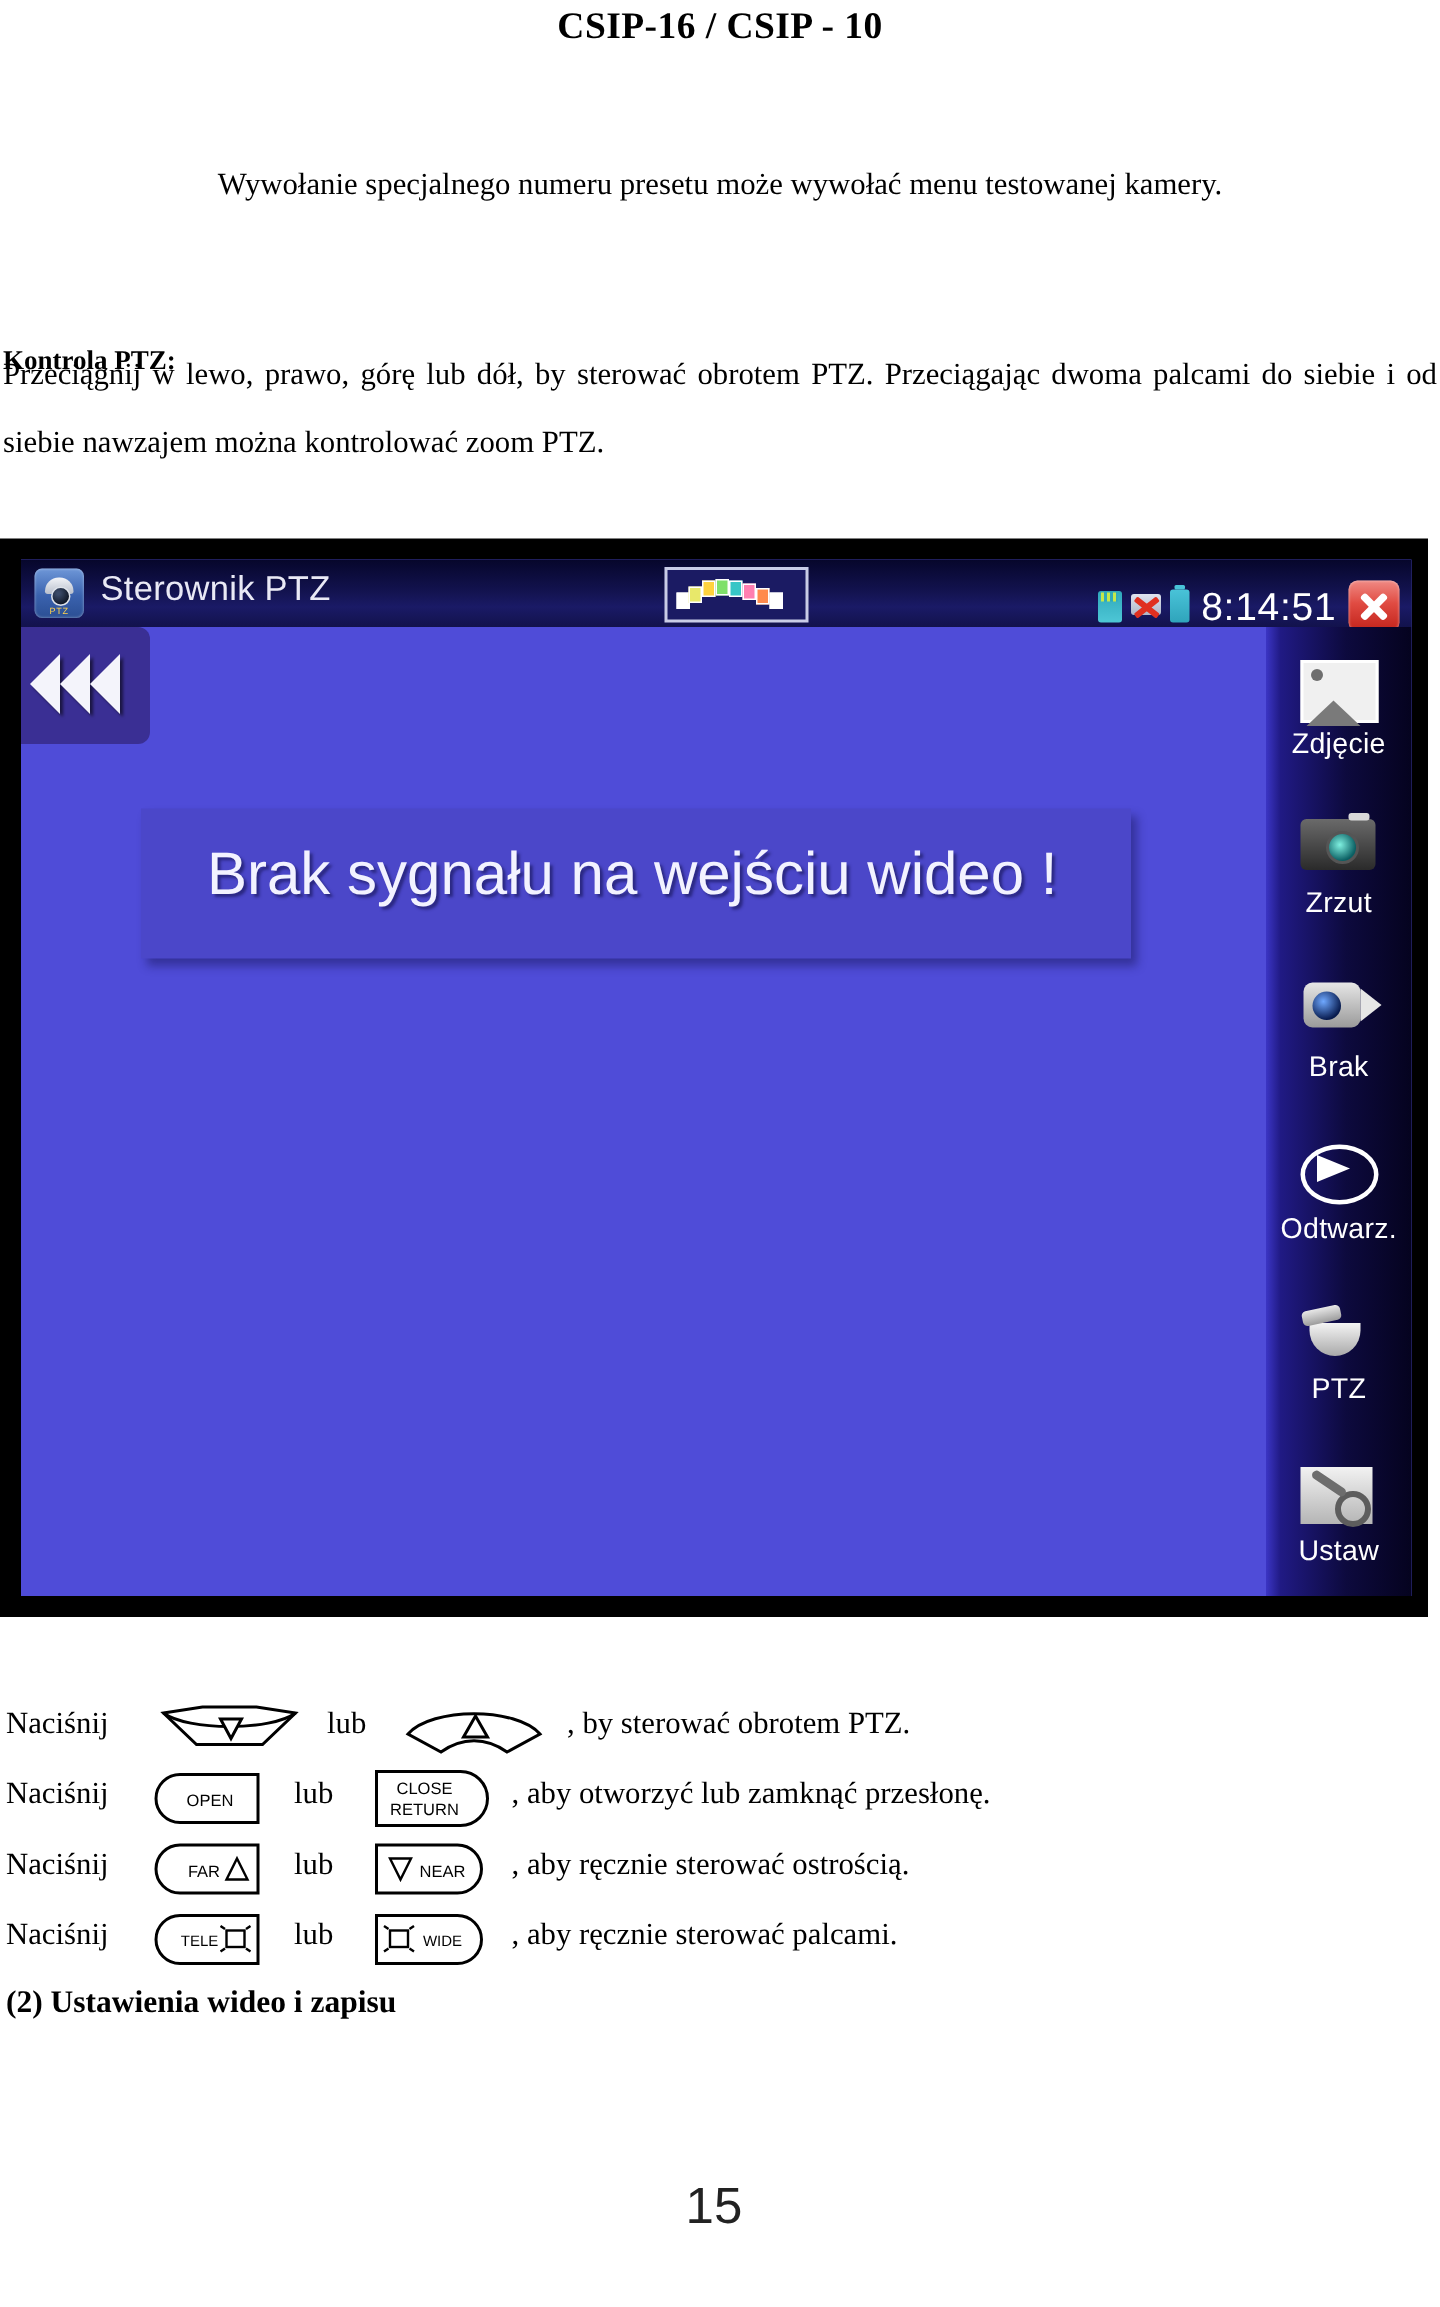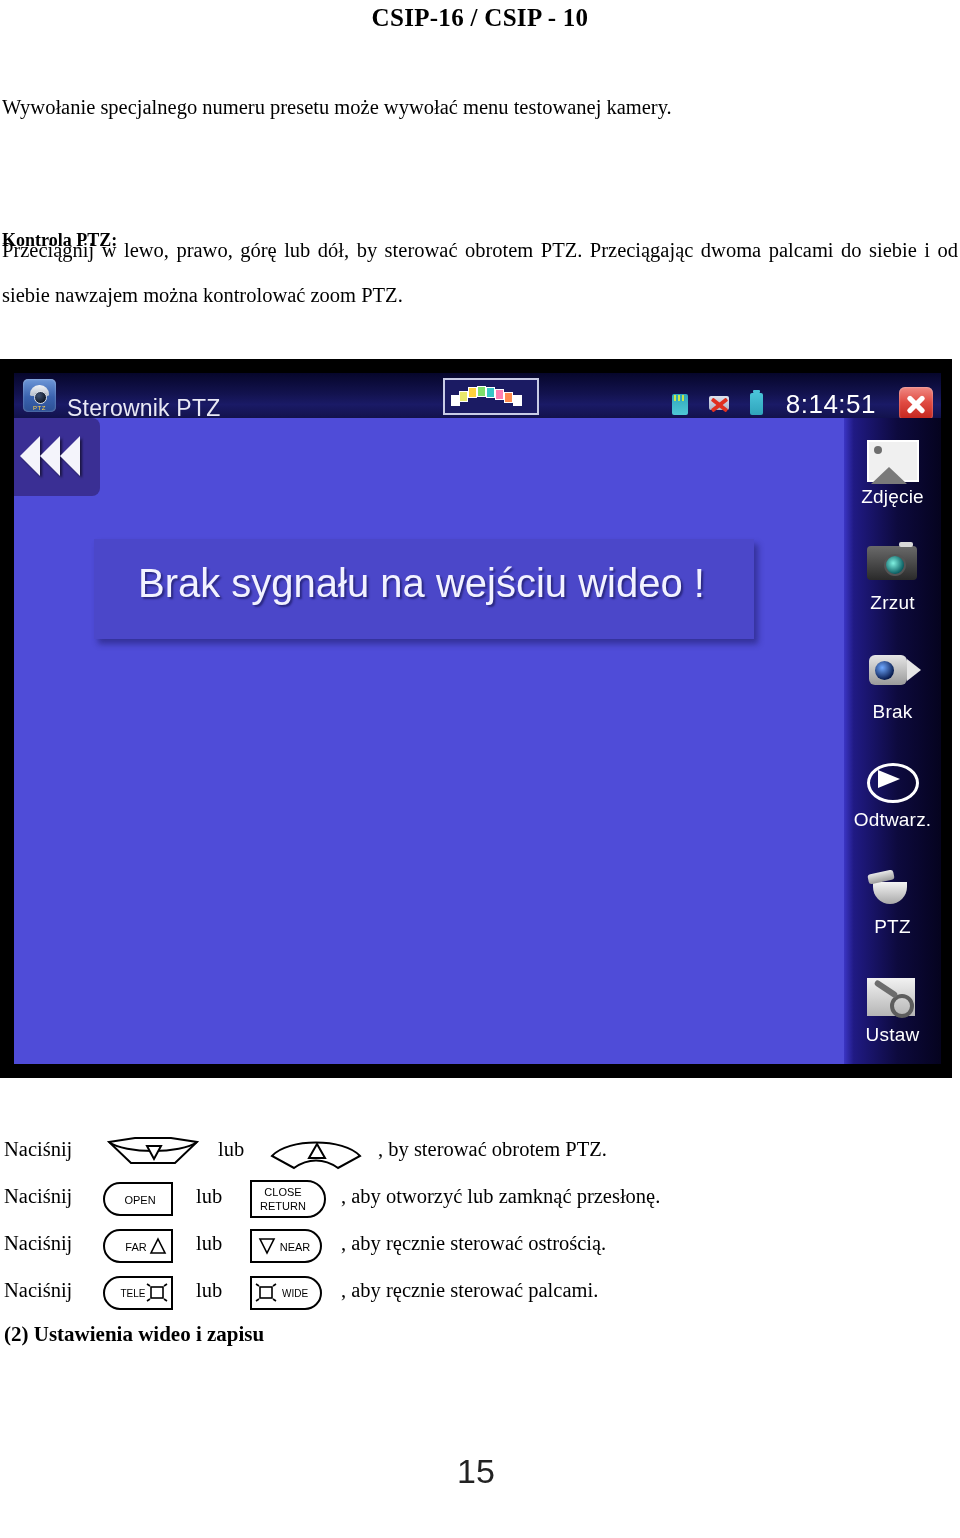--- a/index.html
+++ b/index.html
@@ -14,21 +14,21 @@
     position:absolute;left:0;top:4px;width:960px;text-align:center;
     font-family:"Liberation Serif", serif;
     font-weight:bold;font-size:25px;letter-spacing:.3px;
   }
 
   .para{
     position:absolute;left:2px;width:956px;
     font-family:"Liberation Serif", serif;
     font-size:20.5px;line-height:30px;
   }
-  .p-intro{top:92px;}
+  .p-intro{top:108px;text-align:center;}
   .p-head{top:185px;font-weight:bold;font-size:18px;margin-top:40px;}
   .p-body{top:228px;line-height:45px;text-align:justify;text-justify:inter-word;}
 
   
   .shot{
     position:absolute;left:0;top:359px;width:952px;height:719px;
     background:#000;
     overflow:hidden;
   }
   .shot-inner{
@@ -56,32 +56,32 @@
     background:radial-gradient(circle at 35% 32%, #3a4a68 10%, #0b1220 80%);
     border:1px solid #dde2ea;
   }
   .tb-appicon .cam-tag{
     position:absolute;left:0;bottom:1px;width:33px;text-align:center;
     font-family:"Liberation Sans", sans-serif;font-size:6px;color:#ffd24d;letter-spacing:.5px;
   }
   .tb-title{
     position:absolute;left:53px;top:6px;
     font-family:"Liberation Sans", sans-serif;
-    font-size:23px;color:#e9e9f5;letter-spacing:.2px;margin-top:16px;
+    font-size:23px;color:#e9e9f5;letter-spacing:.2px;
   }
   .signal-box{
     position:absolute;left:429px;top:5px;width:92px;height:33px;
     border:2px solid #c9cce6;background:#1b1b63;
   }
   .signal-box .wave{
     position:absolute;left:6px;top:6px;width:78px;height:19px;
   }
   .sq{position:absolute;width:7px;height:9px;border:1px solid #ffffff;}
   .tb-right{
-    position:absolute;right:8px;top:0;height:62px;display:flex;align-items:center;gap:20px;justify-content:space-between;
+    position:absolute;right:8px;top:0;height:62px;display:flex;align-items:center;gap:5px;justify-content:space-between;
   }
   .ico-sd{
     position:relative;width:16px;height:21px;border-radius:2px 2px 2px 2px;
     background:linear-gradient(180deg,#2fa8bb,#4ec7d6);
   }
   .ico-sd:before{
     content:"";position:absolute;left:2px;top:1px;width:11px;height:6px;
     background:repeating-linear-gradient(90deg,#c5e84a 0 2px,#2fa8bb 2px 4px);
   }
   .ico-net{

